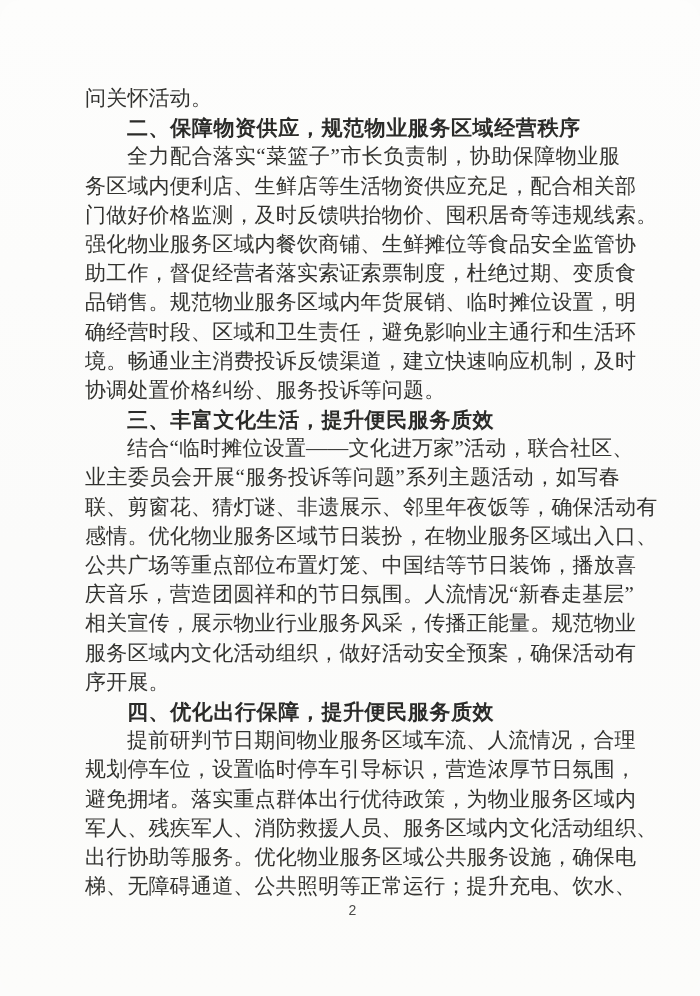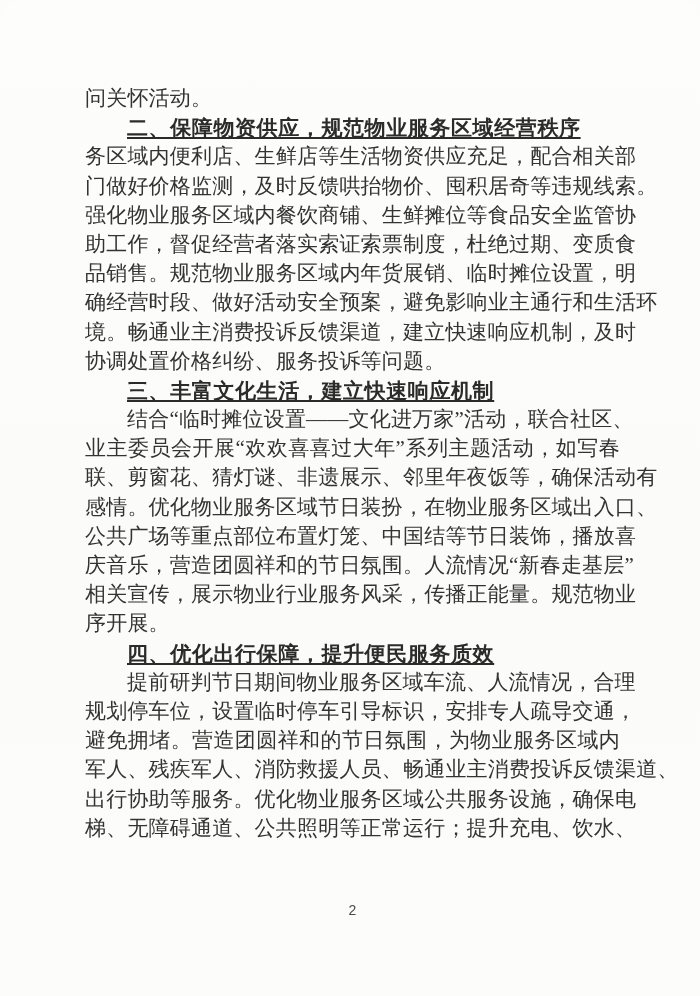--- a/index.html
+++ b/index.html
@@ -43,59 +43,60 @@
     text-indent: 2em;
   }
   .line.heading {
     text-indent: 2em;
     font-weight: bold;
     font-family: "Liberation Sans", "DejaVu Sans", sans-serif;
     text-align: right;
     text-align-last: left;
     color: #2b2b29;
     letter-spacing: 0.6px;
-    text-decoration: underline;
   }
   .page-number {
     position: absolute;
     top: 902px;
     left: 85px;
     width: 535px;
     text-align: center;
     font-size: 14px;
     color: #4a4a48;
     font-family: "Liberation Sans", "DejaVu Sans", sans-serif;
   }
 </style>
 </head>
 <body style="background: rgb(252, 252, 251);">
 
 <div class="page">
   <div class="text-block" style="color: rgb(51, 51, 48);">
       <div class="line plain">问关怀活动。</div>
       <div class="line heading">二、保障物资供应，规范物业服务区域经营秩序</div>
+      <div class="line first">全力配合落实“菜篮子”市长负责制，协助保障物业服</div>
       <div class="line full">务区域内便利店、生鲜店等生活物资供应充足，配合相关部</div>
       <div class="line full">门做好价格监测，及时反馈哄抬物价、囤积居奇等违规线索。</div>
       <div class="line full">强化物业服务区域内餐饮商铺、生鲜摊位等食品安全监管协</div>
       <div class="line full">助工作，督促经营者落实索证索票制度，杜绝过期、变质食</div>
       <div class="line full">品销售。规范物业服务区域内年货展销、临时摊位设置，明</div>
-      <div class="line full">确经营时段、做好活动安全预案，避免影响业主通行和生活环</div>
+      <div class="line full">确经营时段、区域和卫生责任，避免影响业主通行和生活环</div>
       <div class="line full">境。畅通业主消费投诉反馈渠道，建立快速响应机制，及时</div>
       <div class="line plain">协调处置价格纠纷、服务投诉等问题。</div>
-      <div class="line heading">三、丰富文化生活，建立快速响应机制</div>
+      <div class="line heading">三、丰富文化生活，提升便民服务质效</div>
       <div class="line first">结合“临时摊位设置——文化进万家”活动，联合社区、</div>
-      <div class="line full">业主委员会开展“欢欢喜喜过大年”系列主题活动，如写春</div>
+      <div class="line full">业主委员会开展“服务投诉等问题”系列主题活动，如写春</div>
       <div class="line full">联、剪窗花、猜灯谜、非遗展示、邻里年夜饭等，确保活动有</div>
       <div class="line full">感情。优化物业服务区域节日装扮，在物业服务区域出入口、</div>
       <div class="line full">公共广场等重点部位布置灯笼、中国结等节日装饰，播放喜</div>
       <div class="line full">庆音乐，营造团圆祥和的节日氛围。人流情况“新春走基层”</div>
       <div class="line full">相关宣传，展示物业行业服务风采，传播正能量。规范物业</div>
+      <div class="line full">服务区域内文化活动组织，做好活动安全预案，确保活动有</div>
       <div class="line plain">序开展。</div>
       <div class="line heading">四、优化出行保障，提升便民服务质效</div>
       <div class="line first">提前研判节日期间物业服务区域车流、人流情况，合理</div>
-      <div class="line full">规划停车位，设置临时停车引导标识，安排专人疏导交通，</div>
-      <div class="line full">避免拥堵。营造团圆祥和的节日氛围，为物业服务区域内</div>
-      <div class="line full">军人、残疾军人、消防救援人员、畅通业主消费投诉反馈渠道、</div>
+      <div class="line full">规划停车位，设置临时停车引导标识，营造浓厚节日氛围，</div>
+      <div class="line full">避免拥堵。落实重点群体出行优待政策，为物业服务区域内</div>
+      <div class="line full">军人、残疾军人、消防救援人员、服务区域内文化活动组织、</div>
       <div class="line full">出行协助等服务。优化物业服务区域公共服务设施，确保电</div>
       <div class="line full">梯、无障碍通道、公共照明等正常运行；提升充电、饮水、</div>
     </div>
   <div class="page-number">2</div>
 </div>
 
 </body></html>

